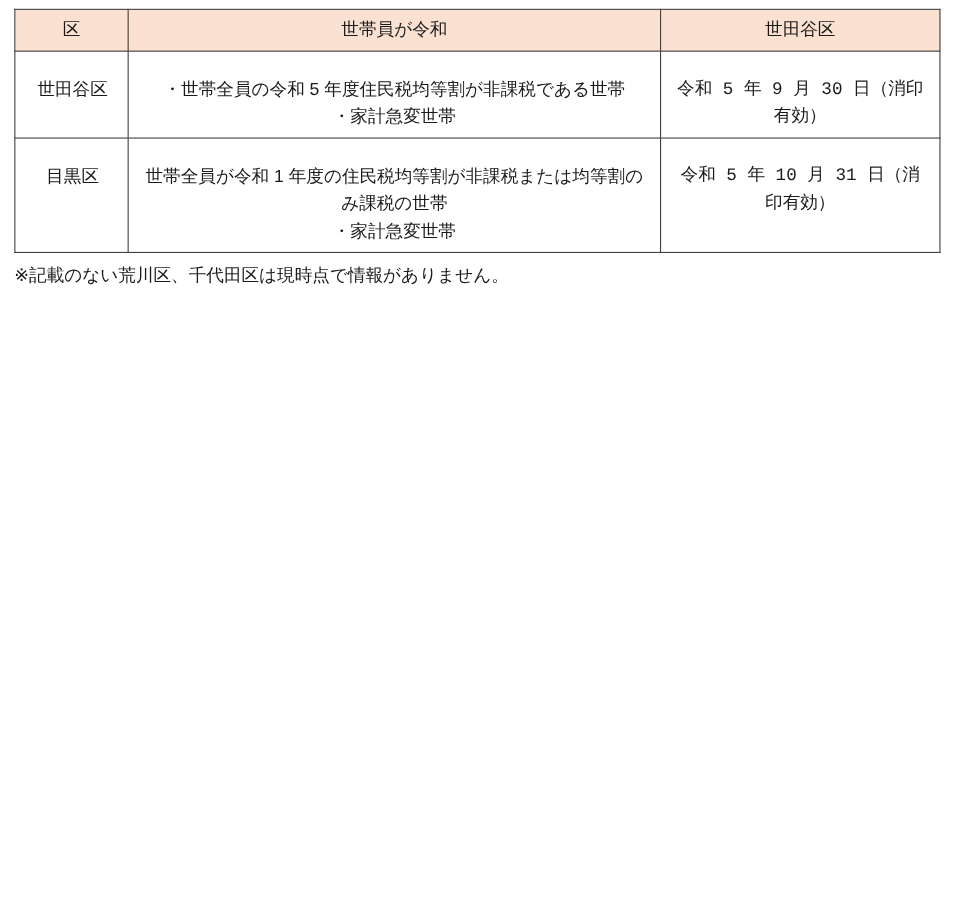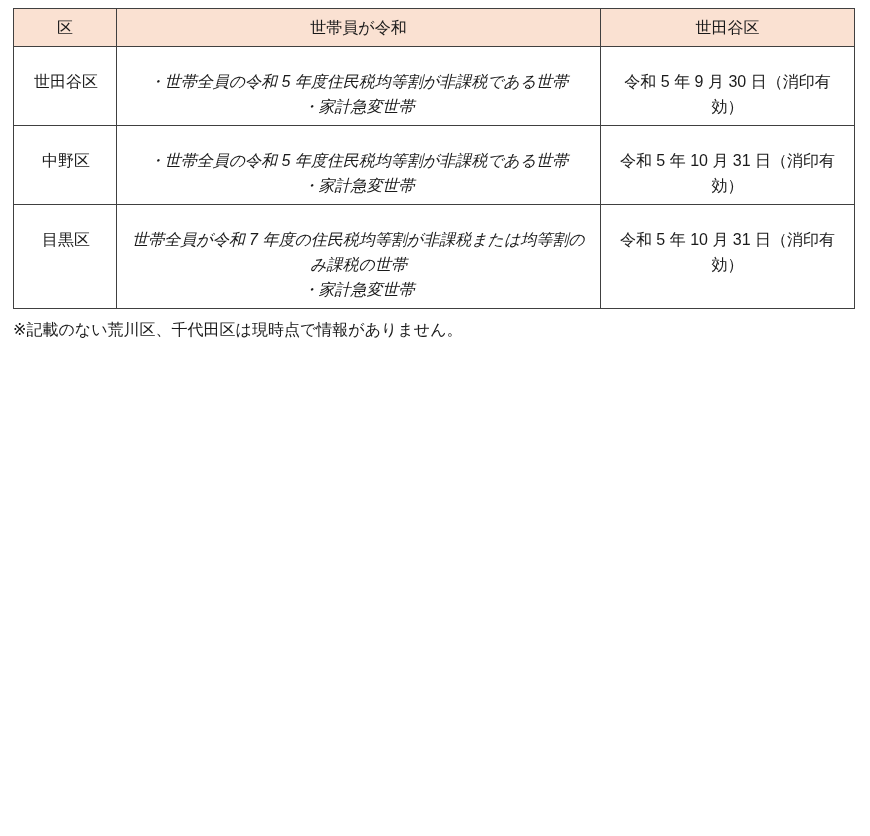--- a/index.html
+++ b/index.html
@@ -45,22 +45,22 @@
     padding: 6px 4px;
   }
   .ward-table td {
     padding: 22px 10px 6px 10px;
     text-align: center;
   }
   .col-ward-w   { width: 103px; }
   .col-items-w  { width: 484px; }
   .col-deadline-w { width: 254px; }
   td.col-ward { padding-left: 12px; }
-  td.col-deadline { white-space: pre-line; }
-  .item-line { display: block; font-style: italic; }
+  td.col-deadline { white-space: pre-line; font-family: Liberation Mono, monospace; }
+  .item-line { display: block; }
   .footnote {
     margin: 8px 0 0 0;
     font-size: 16px;
     line-height: 25px;
   }
 </style>
 </head>
 <body>
 
 <div class="page">
@@ -81,31 +81,23 @@
 
     <tr>
           <td class="col-ward">世田谷区</td>
           <td class="col-items">
             <div class="item-line">・世帯全員の令和 5 年度住民税均等割が非課税である世帯</div>
             <div class="item-line">・家計急変世帯</div>
           </td>
           <td class="col-deadline">令和 5 年 9 月 30 日（消印有効）</td>
         </tr>
         <tr>
-          <td class="col-ward">中野区</td>
-          <td class="col-items">
-            <div class="item-line">・世帯全員の令和 5 年度住民税均等割が非課税である世帯</div>
-            <div class="item-line">・家計急変世帯</div>
-          </td>
-          <td class="col-deadline">令和 5 年 10 月 31 日（消印有効）</td>
-        </tr>
-        <tr>
           <td class="col-ward">目黒区</td>
           <td class="col-items">
-            <div class="item-line">世帯全員が令和 7 年度の住民税均等割が非課税または均等割のみ課税の世帯</div>
+            <div class="item-line">世帯全員が令和 1 年度の住民税均等割が非課税または均等割のみ課税の世帯</div>
             <div class="item-line">・家計急変世帯</div>
           </td>
           <td class="col-deadline">令和 5 年 10 月 31 日（消印有効）</td>
         </tr>
       </tbody>
   </table>
   <p class="footnote">※記載のない荒川区、千代田区は現時点で情報がありません。</p>
 </div>
 
 </body></html>

